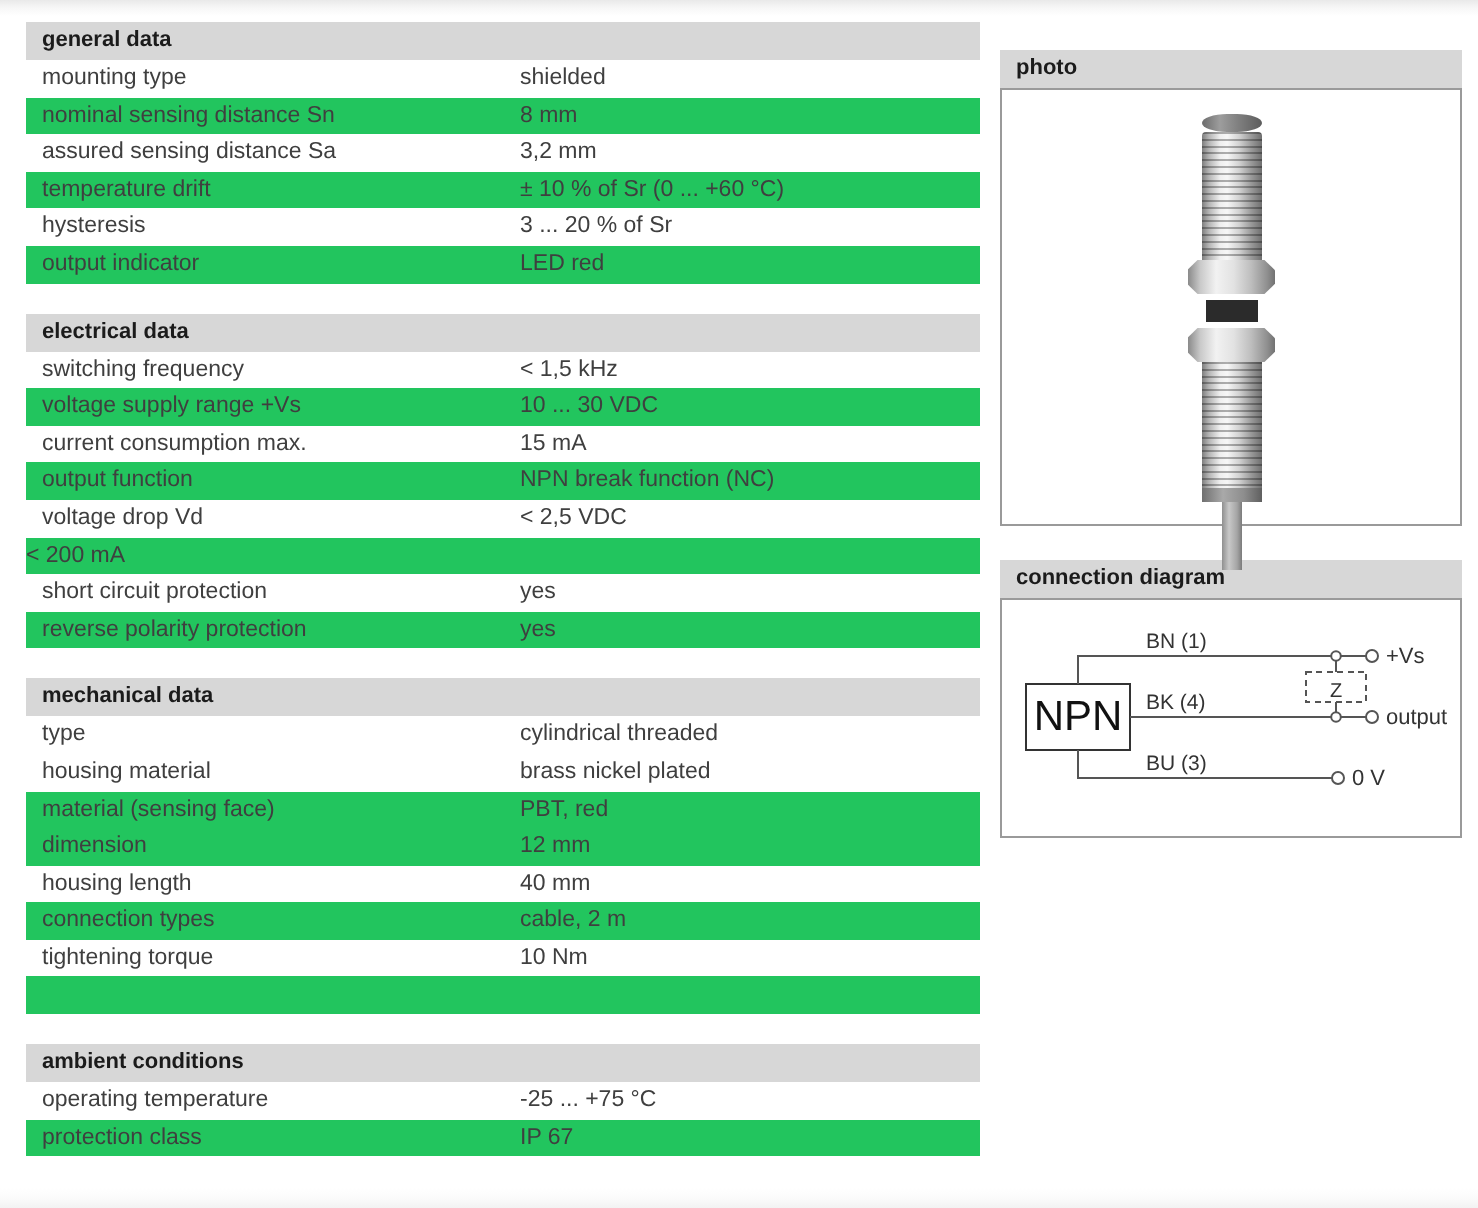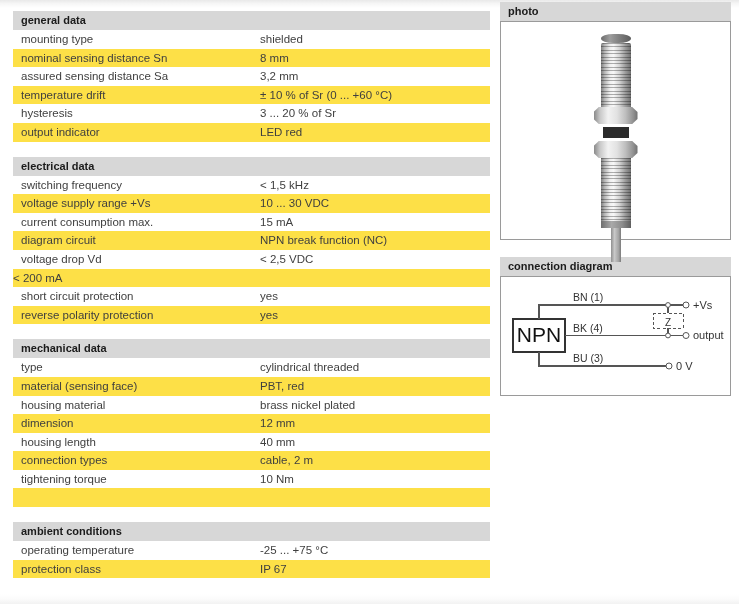--- a/index.html
+++ b/index.html
@@ -58,41 +58,41 @@
     box-sizing: border-box;
   }
   .spec-row {
     display: flex;
     height: 18.6px;
     line-height: 18.6px;
     box-sizing: border-box;
     background: #ffffff;
     justify-content: center;
   }
-  .spec-row.alt { background: #fde047; }
+  .spec-row.alt { background: #22c55e; }
   .spec-row .k {
     width: 247px;
     padding-left: 8px;
     box-sizing: border-box;
     color: #3f3f3f;
     white-space: nowrap;
     overflow: hidden;
   }
   .spec-row .v {
     flex: 1;
     color: #3f3f3f;
     white-space: nowrap;
     overflow: hidden;
   }
 
   
   #right-col {
     position: absolute;
     left: 500px;
-    top: 2px;
+    top: 25px;
     width: 231px;
   }
   .panel { margin-bottom: 17px; }
   .panel-body {
     border: 1px solid #9a9a9a;
     background: #ffffff;
     box-sizing: border-box;
     position: relative;
   }
   #photo-body { height: 219px; }
@@ -224,21 +224,21 @@
         </div>
         <div class="spec-row alt">
           <div class="k">voltage supply range +Vs</div>
           <div class="v">10 ... 30 VDC</div>
         </div>
         <div class="spec-row">
           <div class="k">current consumption max.</div>
           <div class="v">15 mA</div>
         </div>
         <div class="spec-row alt">
-          <div class="k">diagram circuit</div>
+          <div class="k">output function</div>
           <div class="v">NPN break function (NC)</div>
         </div>
         <div class="spec-row">
           <div class="k">voltage drop Vd</div>
           <div class="v">&lt; 2,5 VDC</div>
         </div>
         <div class="spec-row alt">
           <div class="v">&lt; 200 mA</div>
         </div>
         <div class="spec-row">
@@ -249,27 +249,27 @@
           <div class="k">reverse polarity protection</div>
           <div class="v">yes</div>
         </div>
       </div>
       <div class="spec-section">
         <div class="section-header">mechanical data</div>
         <div class="spec-row">
           <div class="k">type</div>
           <div class="v">cylindrical threaded</div>
         </div>
+        <div class="spec-row">
+          <div class="k">housing material</div>
+          <div class="v">brass nickel plated</div>
+        </div>
         <div class="spec-row alt">
           <div class="k">material (sensing face)</div>
           <div class="v">PBT, red</div>
-        </div>
-        <div class="spec-row">
-          <div class="k">housing material</div>
-          <div class="v">brass nickel plated</div>
         </div>
         <div class="spec-row alt">
           <div class="k">dimension</div>
           <div class="v">12 mm</div>
         </div>
         <div class="spec-row">
           <div class="k">housing length</div>
           <div class="v">40 mm</div>
         </div>
         <div class="spec-row alt">

